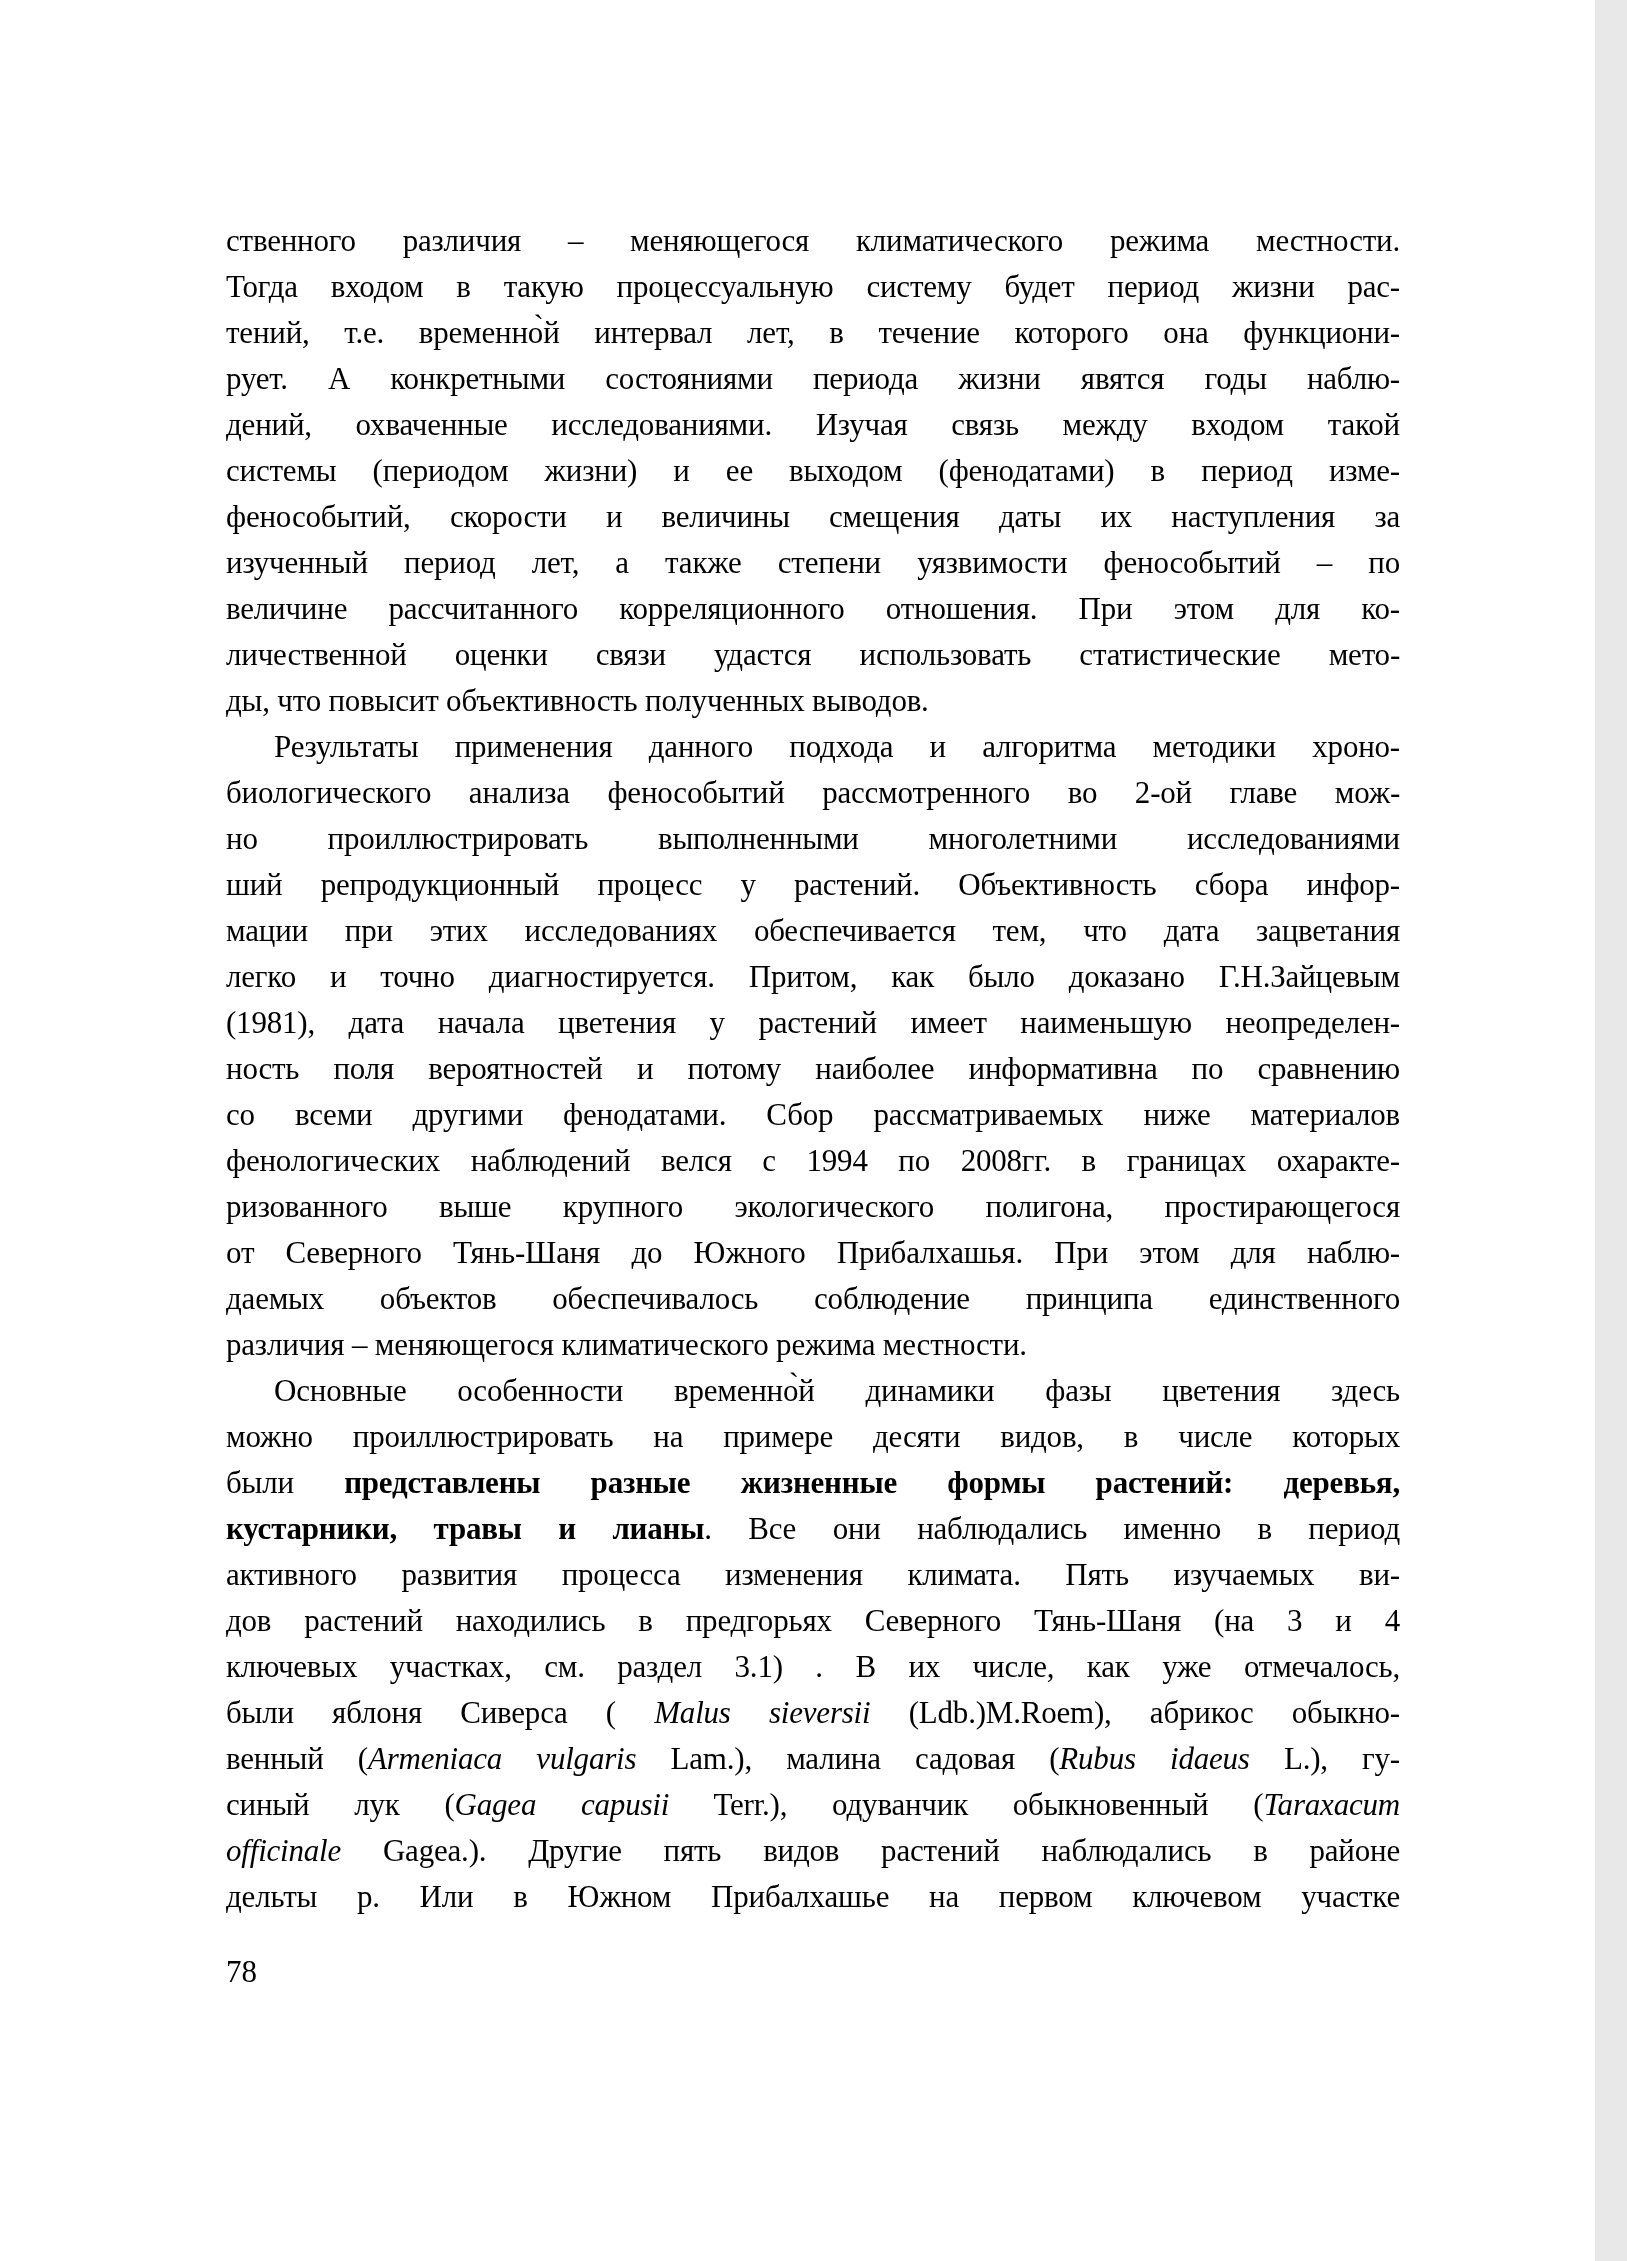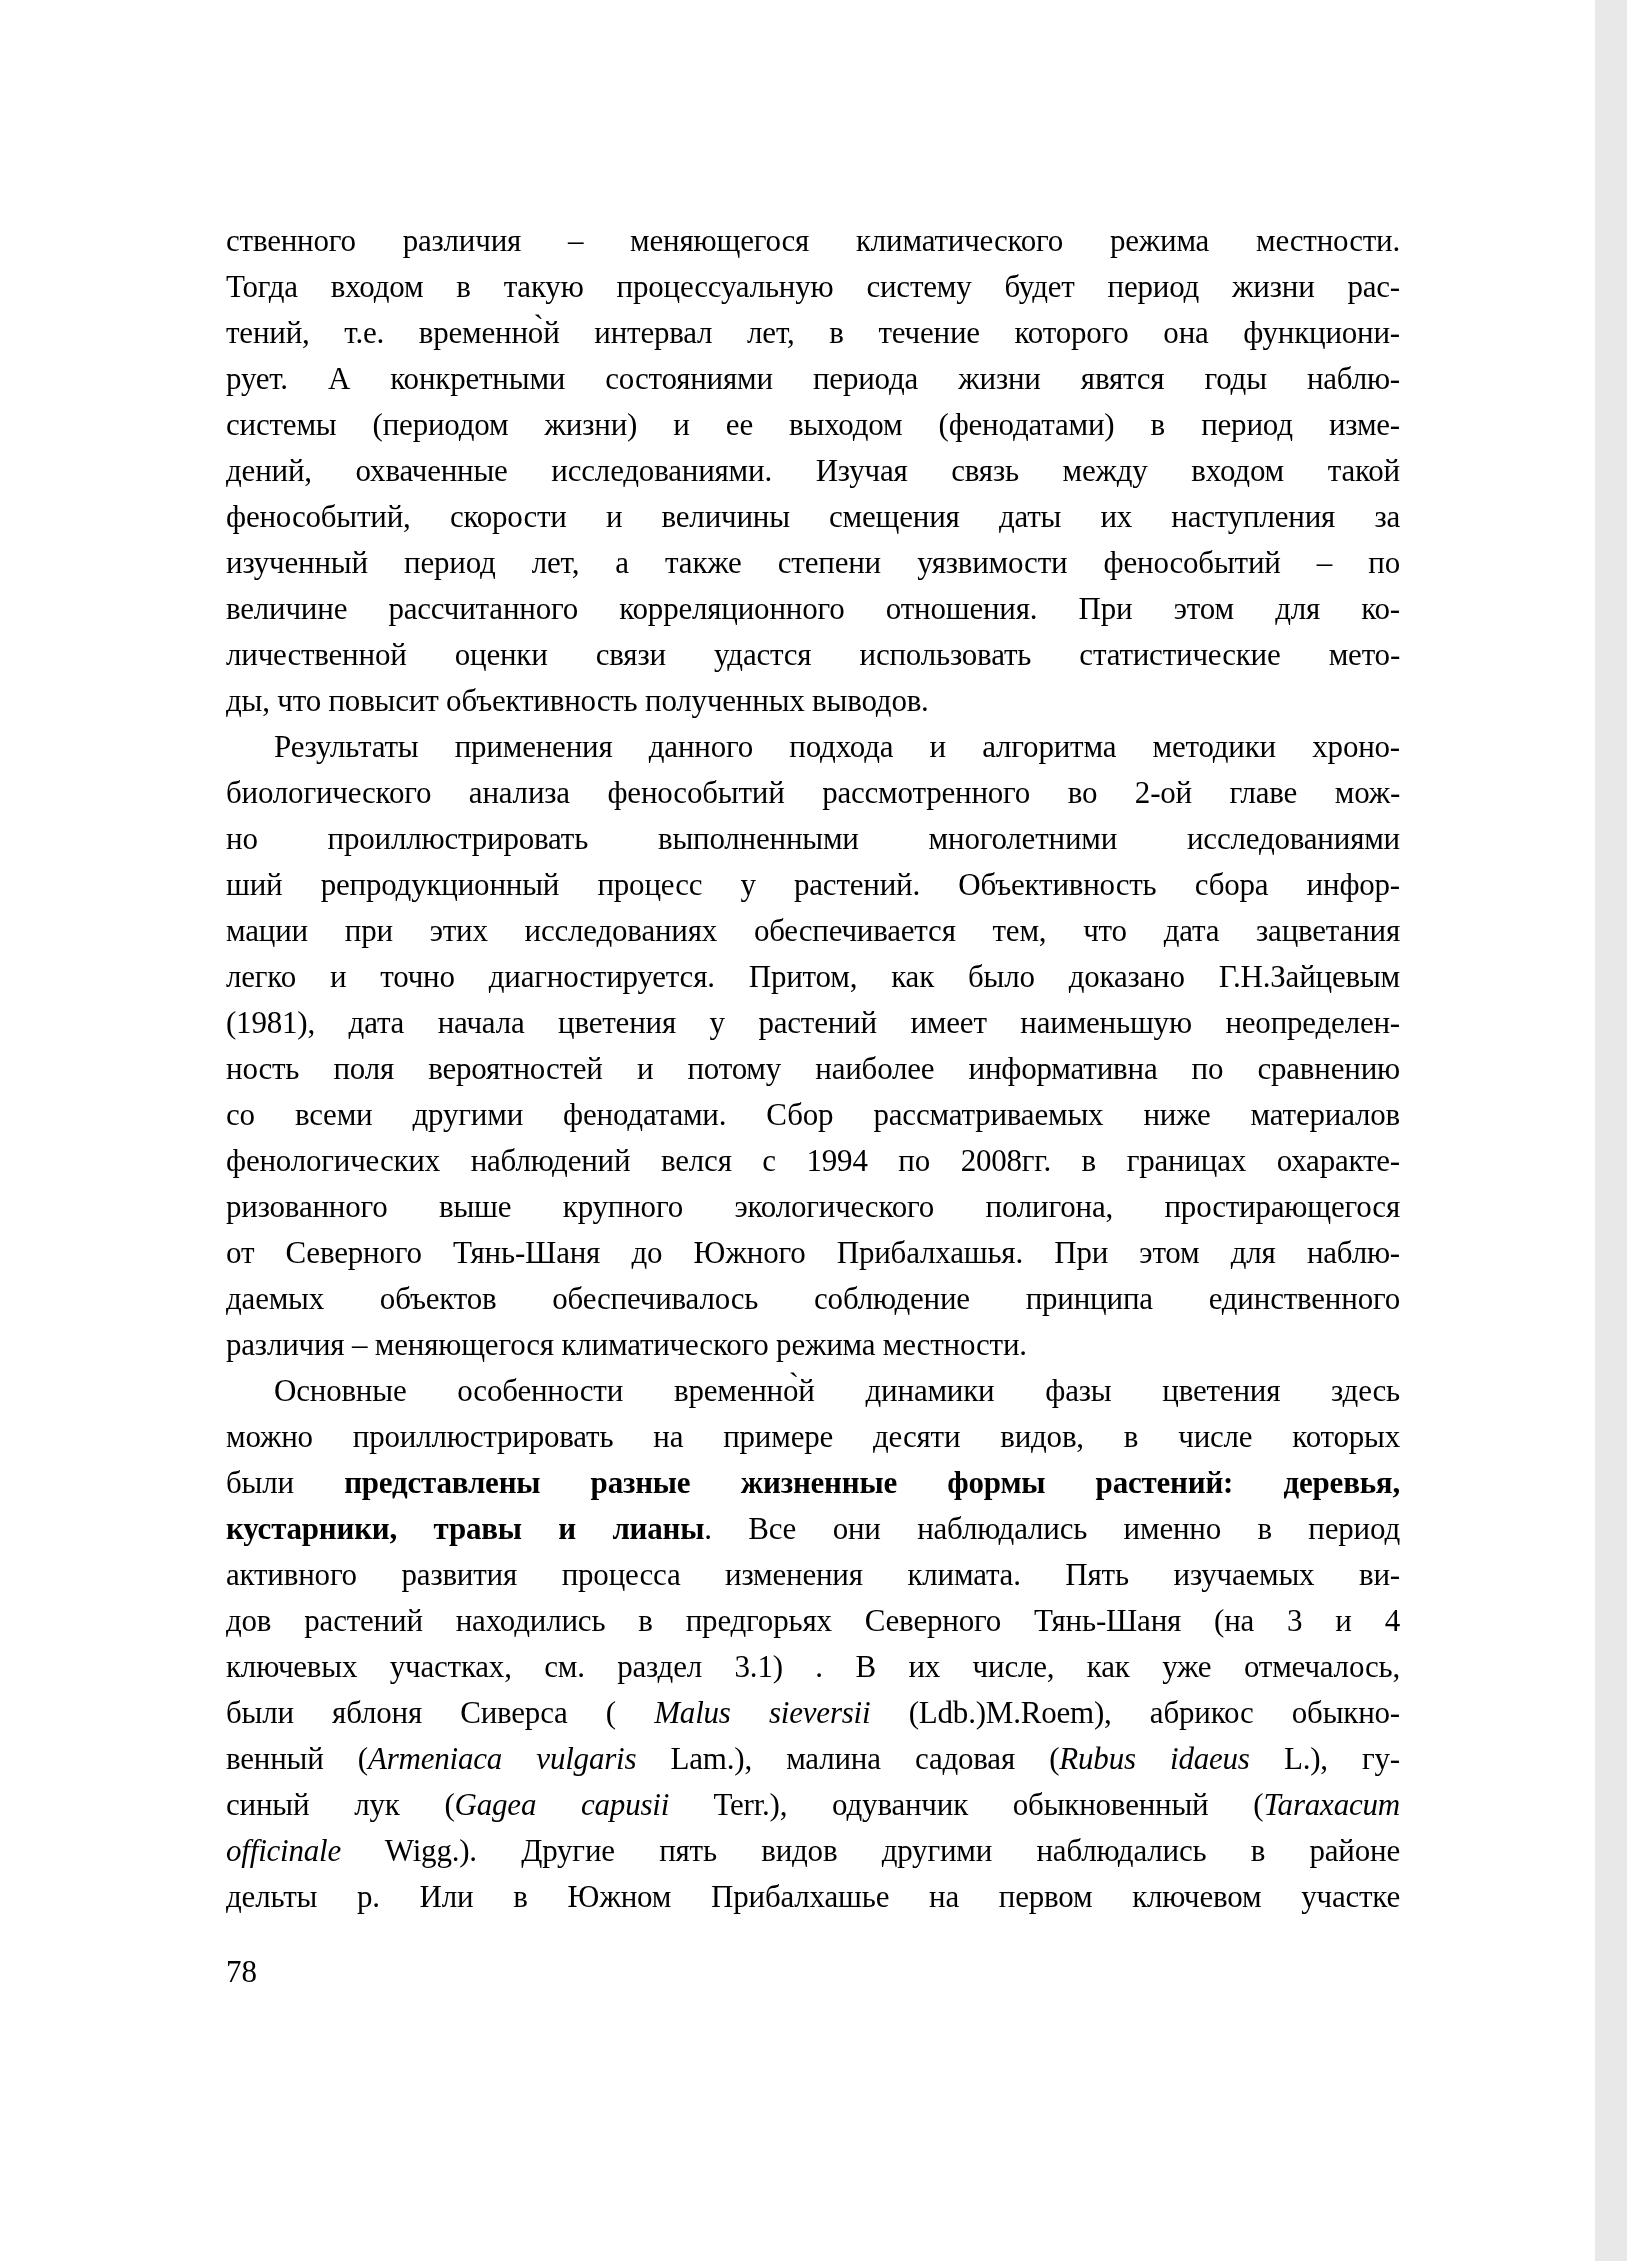--- a/index.html
+++ b/index.html
@@ -41,22 +41,22 @@
 </style>
 </head>
 <body>
 
 <div class="page">
   <div class="text-block">
       <div class="line"><span>ственного различия – меняющегося климатического режима местности.</span></div>
       <div class="line"><span>Тогда входом в такую процессуальную систему будет период жизни рас-</span></div>
       <div class="line"><span>тений, т.е. временно̀й интервал лет, в течение которого она функциони-</span></div>
       <div class="line"><span>рует. А конкретными состояниями периода жизни явятся годы наблю-</span></div>
+      <div class="line"><span>дений, охваченные исследованиями. Изучая связь между входом такой</span></div>
       <div class="line"><span>системы (периодом жизни) и ее выходом (фенодатами) в период изме-</span></div>
-      <div class="line"><span>дений, охваченные исследованиями. Изучая связь между входом такой</span></div>
       <div class="line"><span>фенособытий, скорости и величины смещения даты их наступления за</span></div>
       <div class="line"><span>изученный период лет, а также степени уязвимости фенособытий – по</span></div>
       <div class="line"><span>величине рассчитанного корреляционного отношения. При этом для ко-</span></div>
       <div class="line"><span>личественной оценки связи удастся использовать статистические мето-</span></div>
       <div class="line para-end"><span>ды, что повысит объективность полученных выводов.</span></div>
       <div class="line indent"><span>Результаты применения данного подхода и алгоритма методики хроно-</span></div>
       <div class="line"><span>биологического анализа фенособытий рассмотренного во 2-ой главе мож-</span></div>
       <div class="line"><span>но проиллюстрировать выполненными многолетними исследованиями</span></div>
       <div class="line"><span>ший репродукционный процесс у растений. Объективность сбора инфор-</span></div>
       <div class="line"><span>мации при этих исследованиях обеспечивается тем, что дата зацветания</span></div>
@@ -72,18 +72,18 @@
       <div class="line indent"><span>Основные особенности временно̀й динамики фазы цветения здесь</span></div>
       <div class="line"><span>можно проиллюстрировать на примере десяти видов, в числе которых</span></div>
       <div class="line"><span>были </span><span class="bold">представлены разные жизненные формы растений: деревья,</span></div>
       <div class="line"><span class="bold">кустарники, травы и лианы</span><span>. Все они наблюдались именно в период</span></div>
       <div class="line"><span>активного развития процесса изменения климата. Пять изучаемых ви-</span></div>
       <div class="line"><span>дов растений находились в предгорьях Северного Тянь-Шаня (на 3 и 4</span></div>
       <div class="line"><span>ключевых участках, см. раздел 3.1) . В их числе, как уже отмечалось,</span></div>
       <div class="line"><span>были яблоня Сиверса ( </span><span class="italic">Malus sieversii</span><span> (Ldb.)M.Roem), абрикос обыкно-</span></div>
       <div class="line"><span>венный (</span><span class="italic">Armeniaca vulgaris</span><span> Lam.), малина садовая (</span><span class="italic">Rubus idaeus</span><span> L.), гу-</span></div>
       <div class="line"><span>синый лук (</span><span class="italic">Gagea capusii</span><span> Terr.), одуванчик обыкновенный (</span><span class="italic">Taraxacum</span></div>
-      <div class="line"><span class="italic">officinale</span><span> Wigg.). Другие пять видов другими наблюдались в районе</span></div>
+      <div class="line"><span class="italic">officinale</span><span> Gagea.). Другие пять видов растений наблюдались в районе</span></div>
       <div class="line"><span>дельты р. Или в Южном Прибалхашье на первом ключевом участке</span></div>
     </div>
   <div class="page-number">78</div>
 </div>
 
 
 </body></html>

